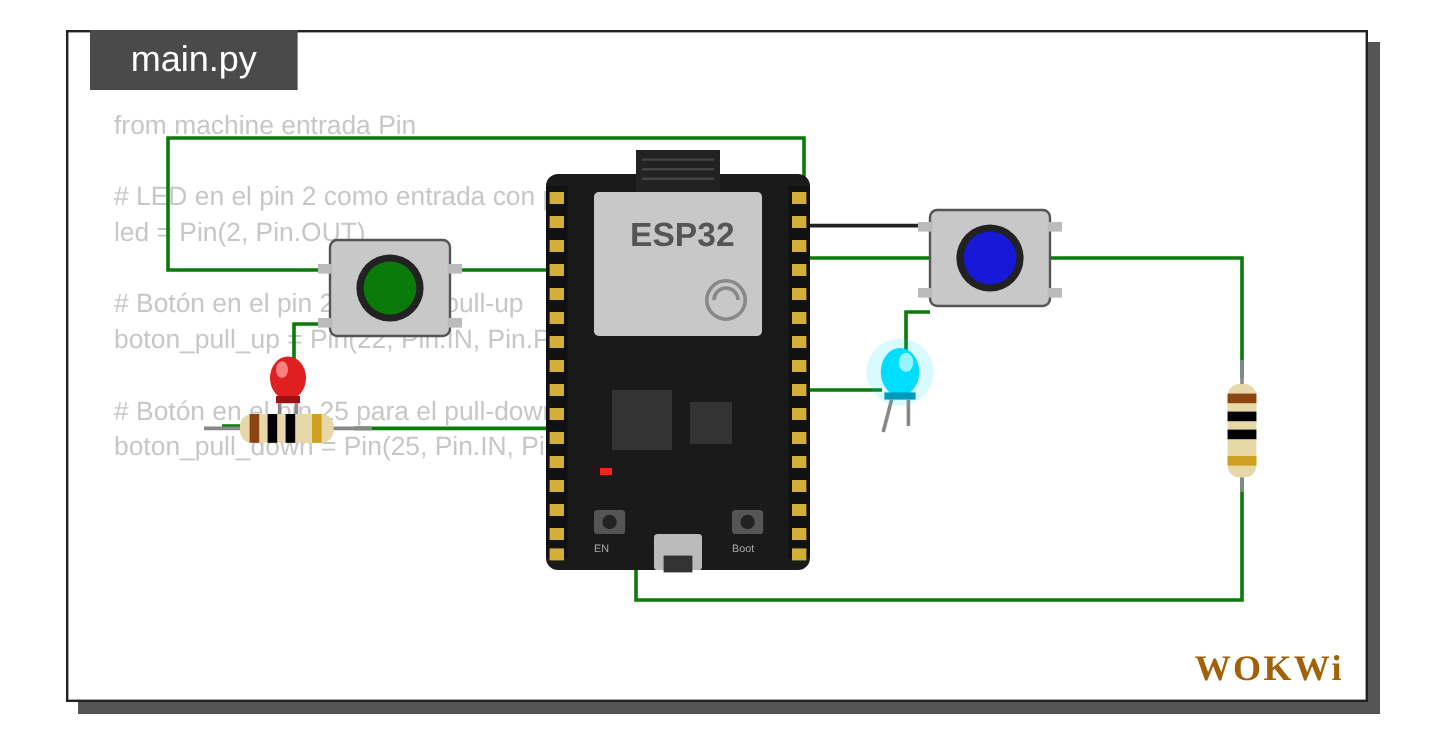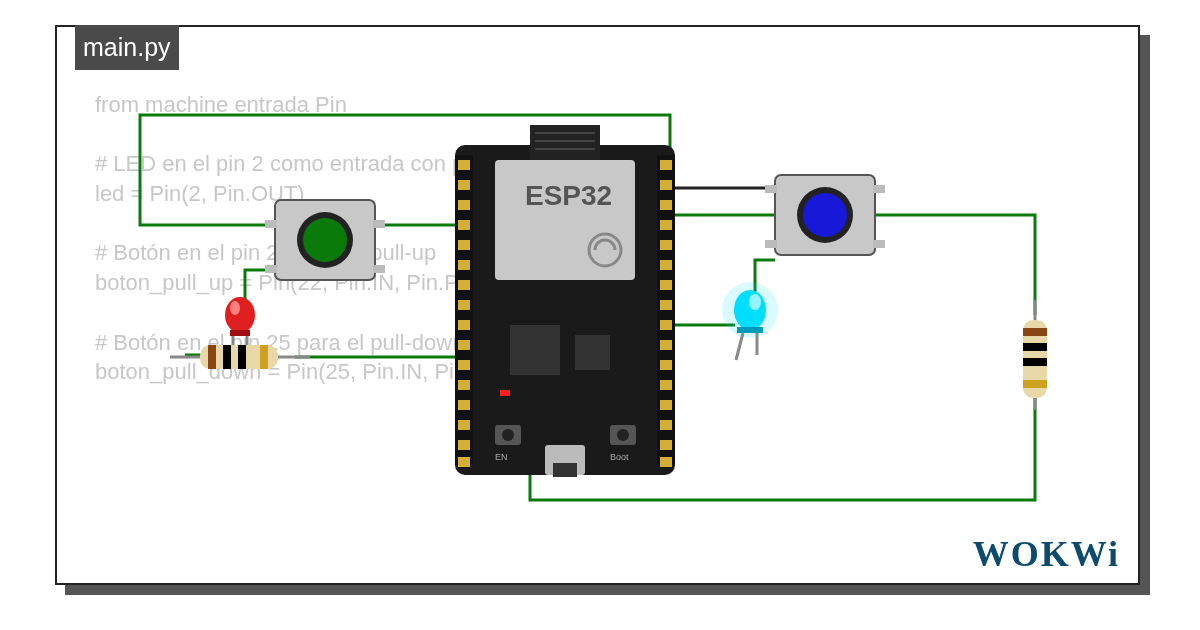--- a/index.html
+++ b/index.html
@@ -1,21 +1,21 @@
 <!DOCTYPE html>
 <html><head>
 <meta charset="utf-8">
 <style>
   * { margin: 0; padding: 0; box-sizing: border-box; }
   body { font-family: -apple-system, BlinkMacSystemFont, "Segoe UI", Helvetica, Arial, sans-serif; background: #fff; width: 1200px; height: 630px; position: relative; overflow: hidden; }
   .shadow { position: absolute; left: 65px; top: 35px; width: 1085px; height: 560px; background: #555; }
   .canvas { position: absolute; left: 55px; top: 25px; width: 1085px; height: 560px; background: #fff; border: 2px solid #222; }
-  .tab { position: absolute; left: 75px; top: 25px; background: #4a4a4a; color: #fff; padding: 8px 8px; font-size: 25px; font-family: sans-serif; }
+  .tab { position: absolute; left: 75px; top: 25px; background: #4a4a4a; color: #fff; padding: 8px 34px; font-size: 30px; font-family: sans-serif; }
   .code { position: absolute; left: 95px; top: 90px; font-family: sans-serif; font-size: 22px; color: #c7c7c7; line-height: 1.35; white-space: pre; }
-  .logo { position: absolute; right: 80px; bottom: 55px; font-family: "Comic Sans MS", cursive; font-size: 36px; font-weight: bold; letter-spacing: 2px; color: #0c4a6e; }
+  .logo { position: absolute; right: 80px; bottom: 55px; font-family: "Comic Sans MS", cursive; font-size: 30px; font-weight: bold; letter-spacing: 2px; color: #a16207; }
   svg.circuit { position: absolute; left: 55px; top: 25px; width: 1085px; height: 560px; pointer-events: none; }
 </style>
 </head>
 <body>
 
 <div class="shadow"></div>
 <div class="canvas"></div>
 <div class="tab"><span>main.py</span></div>
 
 <pre class="code"><span>from machine entrada Pin</span>

